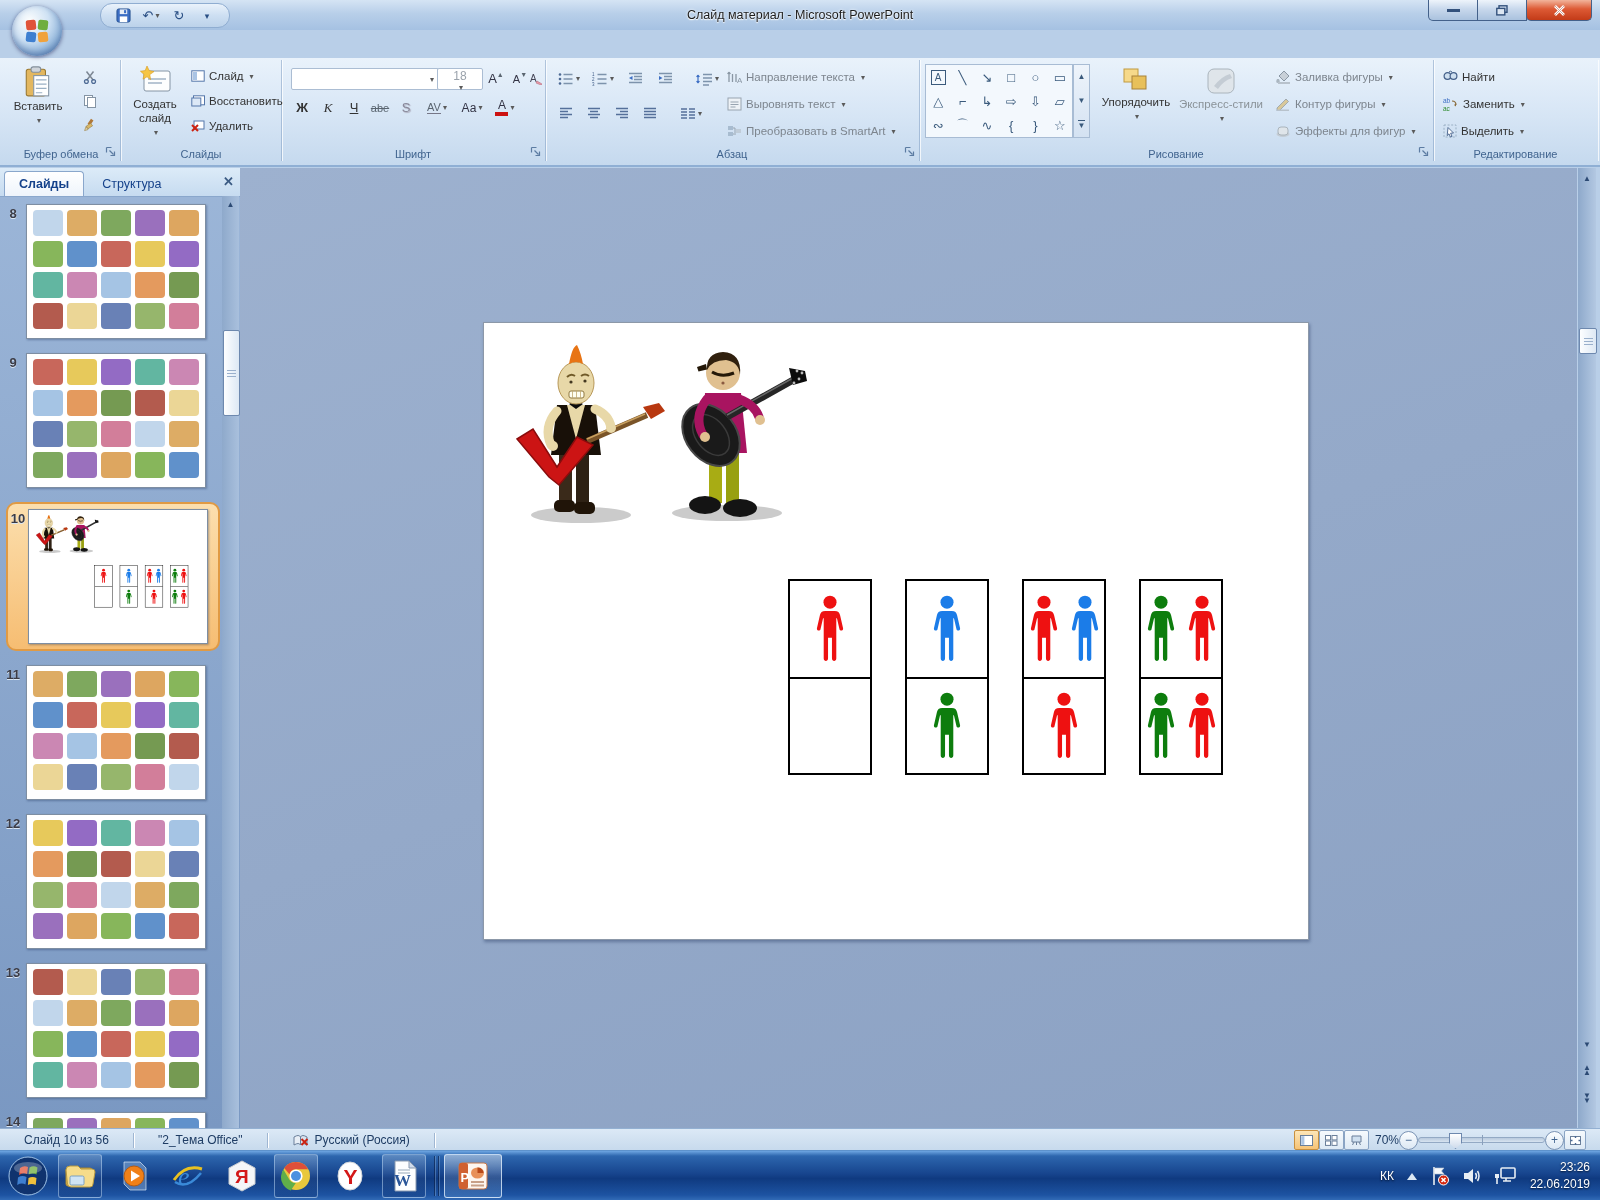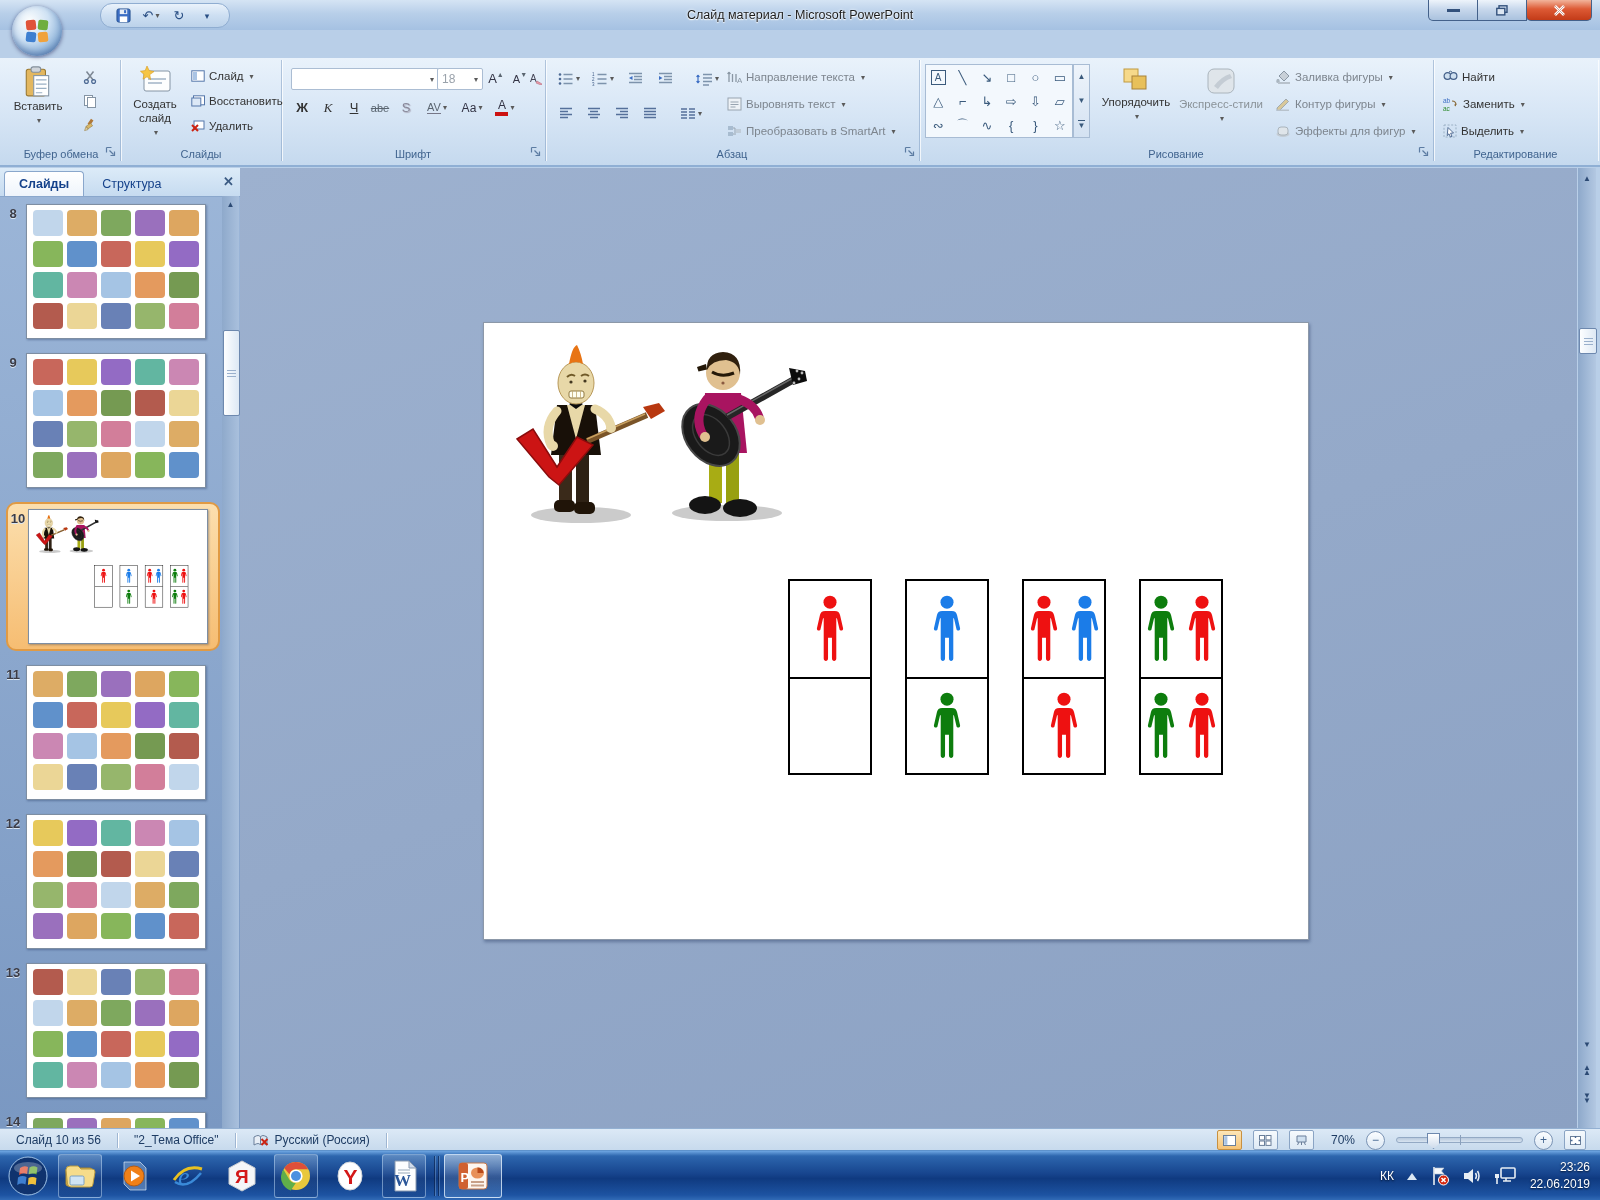--- a/index.html
+++ b/index.html
@@ -97,23 +97,23 @@
 
   .vscroll{position:absolute;right:4px;top:0;width:18px;height:960px;background:linear-gradient(90deg,#8ea9cb,#b3c8e2);}
   .vs-btn{position:absolute;left:0;width:18px;height:17px;display:flex;align-items:center;justify-content:center;font-size:8px;color:#2c4a74;}
   .vs-thumb{position:absolute;left:1px;top:160px;width:16px;height:24px;border:1px solid #6d88ae;border-radius:2px;
     background:linear-gradient(90deg,#fdfeff,#dde8f4);display:flex;align-items:center;justify-content:center;}
 
   
   .statusbar{position:absolute;left:0;top:1128px;width:1600px;height:22px;
     background:linear-gradient(#dcE9f6,#c6d9ec);border-top:1px solid #93b0d2;
     display:flex;align-items:center;font-size:12px;color:#1e3c64;}
-  .scell{padding:0 16px;display:flex;align-items:center;gap:6px;}
+  .scell{padding:0 24px;display:flex;align-items:center;gap:6px;}
   .ssep{width:1px;height:15px;background:#9fb6d2;box-shadow:1px 0 0 #fff;}
-  .sright{position:absolute;right:14px;display:flex;align-items:center;gap:11px;}
+  .sright{position:absolute;right:14px;display:flex;align-items:center;gap:0;}
   .vbtn{width:23px;height:18px;border:1px solid #8aa4c4;background:linear-gradient(#f6fafd,#dde9f4);
     display:flex;align-items:center;justify-content:center;border-radius:2px;}
   .vbtn.active{background:linear-gradient(#fde6b8,#f6c376);border-color:#c89040;}
   .zbtn{width:17px;height:17px;border-radius:50%;border:1px solid #7a93b4;background:linear-gradient(#fbfdff,#dce8f4);
     display:flex;align-items:center;justify-content:center;font-size:12px;color:#41648f;line-height:0;}
   .ztrack{position:relative;width:125px;height:4px;border:1px solid #93a9c4;border-radius:3px;
     background:linear-gradient(#b9c9dd,#d7e3f0);}
   .ztick{position:absolute;left:50%;top:-3px;width:1px;height:10px;background:#8aa0bc;}
   .zmarker{position:absolute;left:30px;top:-5px;width:11px;height:14px;background:linear-gradient(#fff,#cfdcec);
     border:1px solid #6d88ae;clip-path:polygon(0 0,100% 0,100% 62%,50% 100%,0 62%);}
@@ -253,21 +253,21 @@
         <span>Удалить</span>
       </div>
       <div class="rg-label">Слайды</div>
     </div>
 
     <div class="rgroup" style="left:281px;width:264px;">
       <div class="combo" style="left:10px;top:8px;width:138px;">
         <span></span>
         <span class="drop">▾</span>
       </div>
-      <div class="combo" style="left:156px;top:8px;width:36px;">
+      <div class="combo" style="left:156px;top:8px;width:36px;flex-direction:column;">
         <span>18</span>
         <span class="drop">▾</span>
       </div>
       <div class="sbtn fbtn" style="position:absolute;left:202px;top:7px;">
           <span style="font-size:13px;color:#334;">А</span>
           <span style="font-size:7px;margin-top:-8px;">▲</span>
         </div>
       <div class="sbtn fbtn" style="position:absolute;left:226px;top:7px;">
           <span style="font-size:11px;color:#334;">А</span>
           <span style="font-size:7px;margin-top:-8px;">▼</span>

